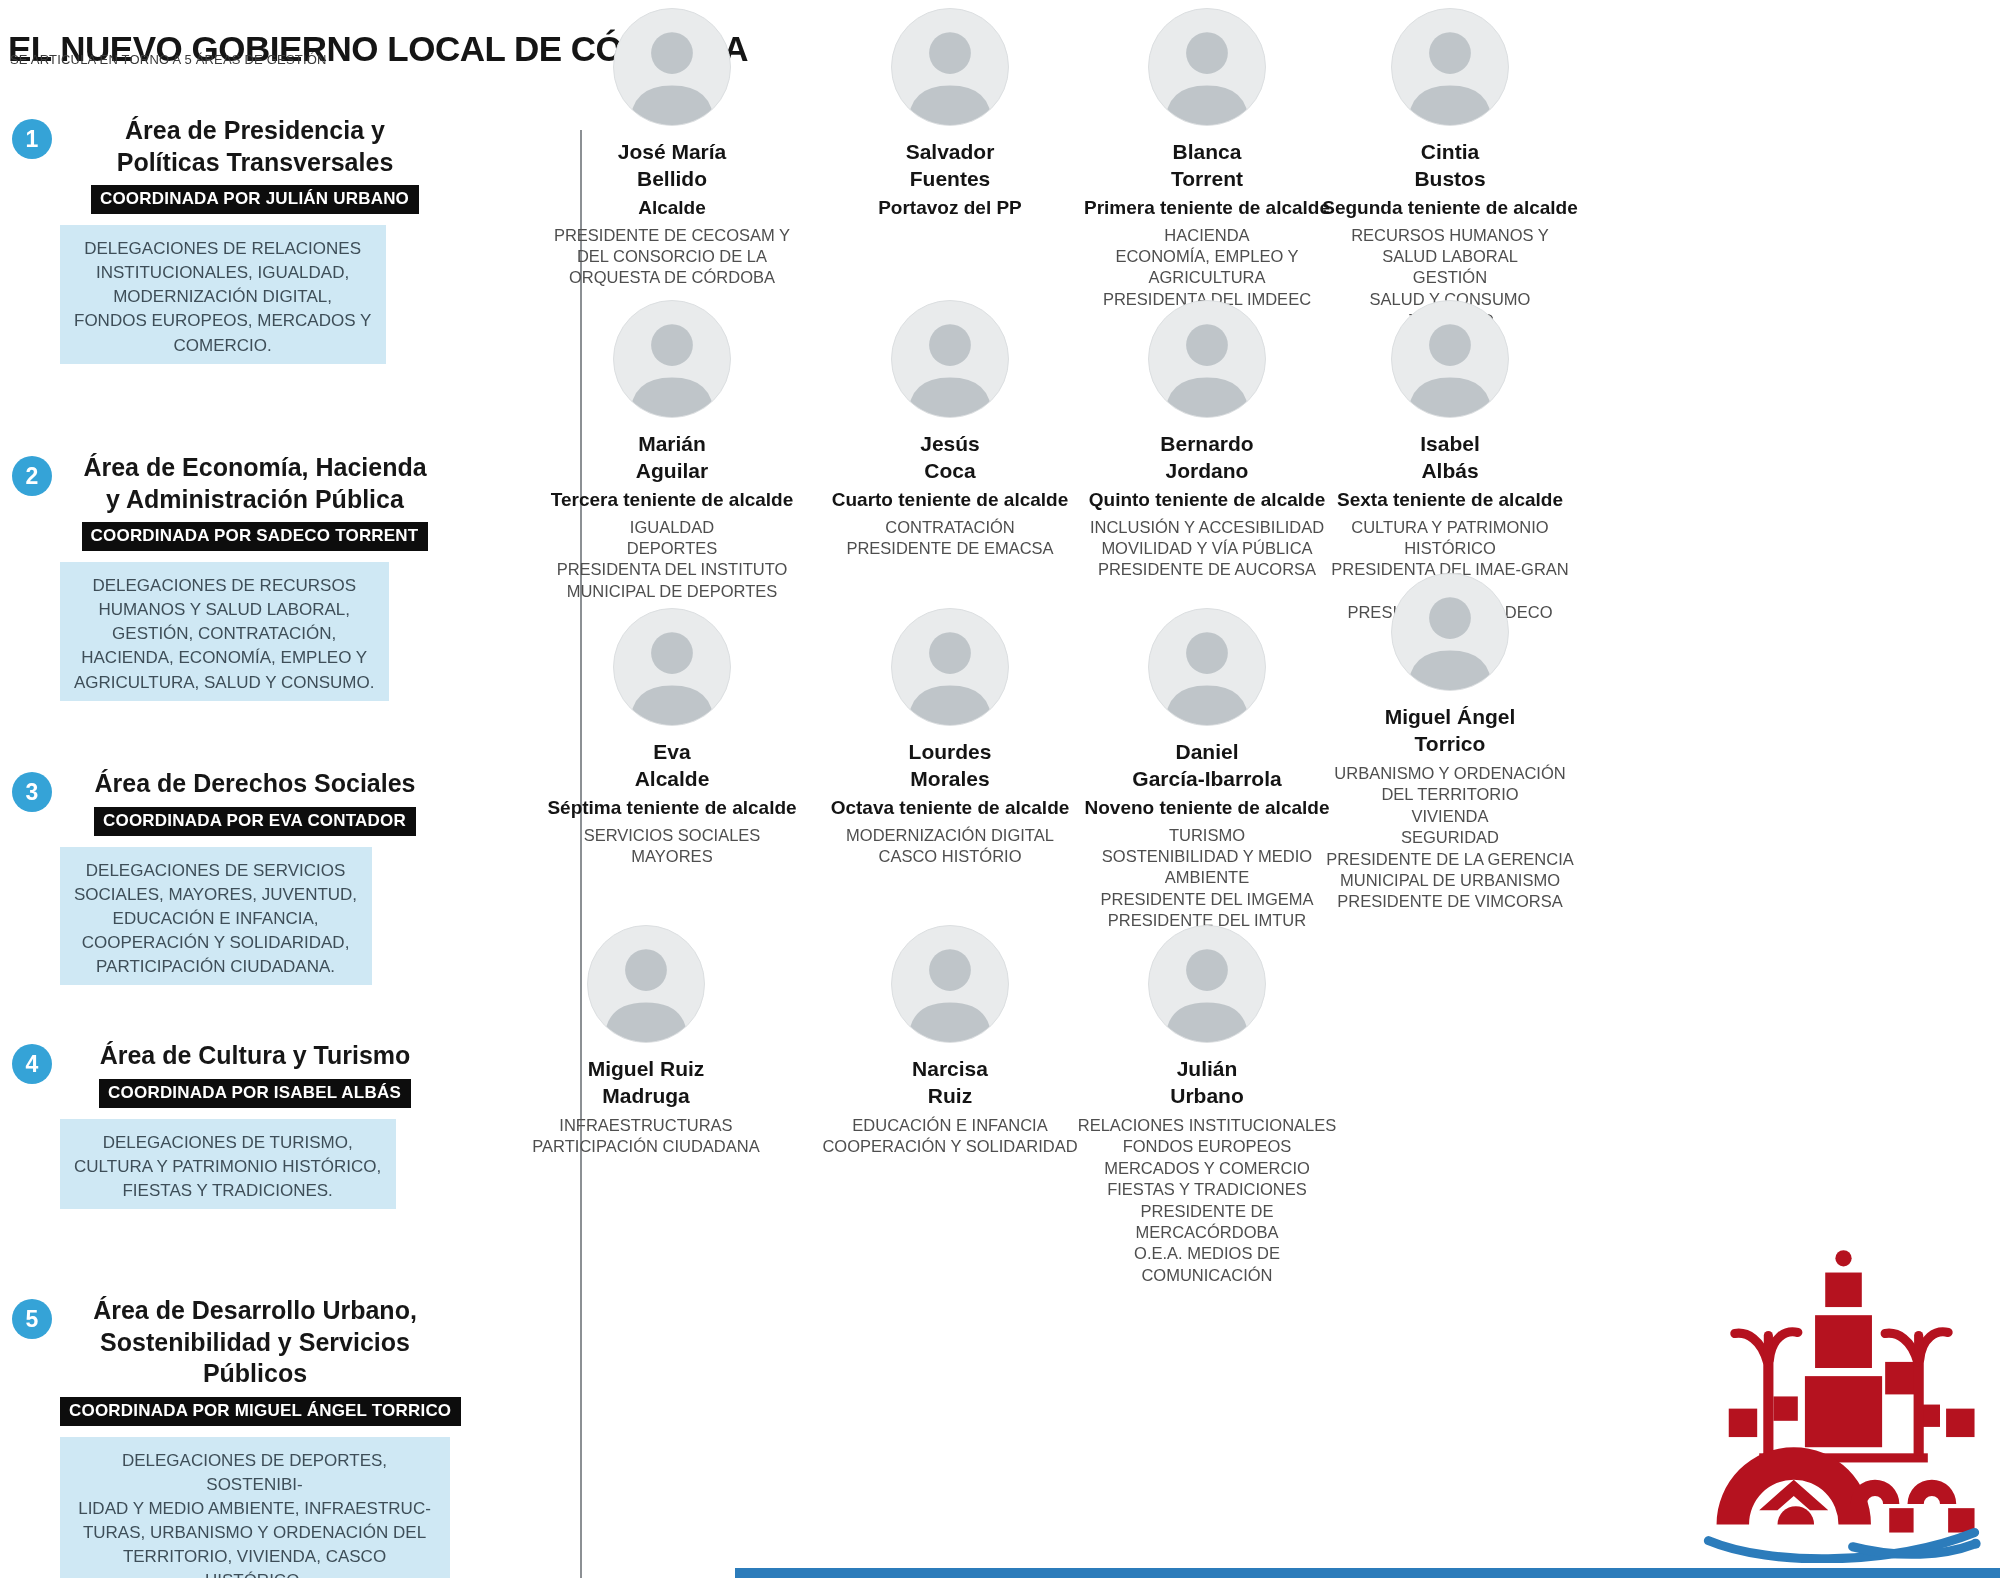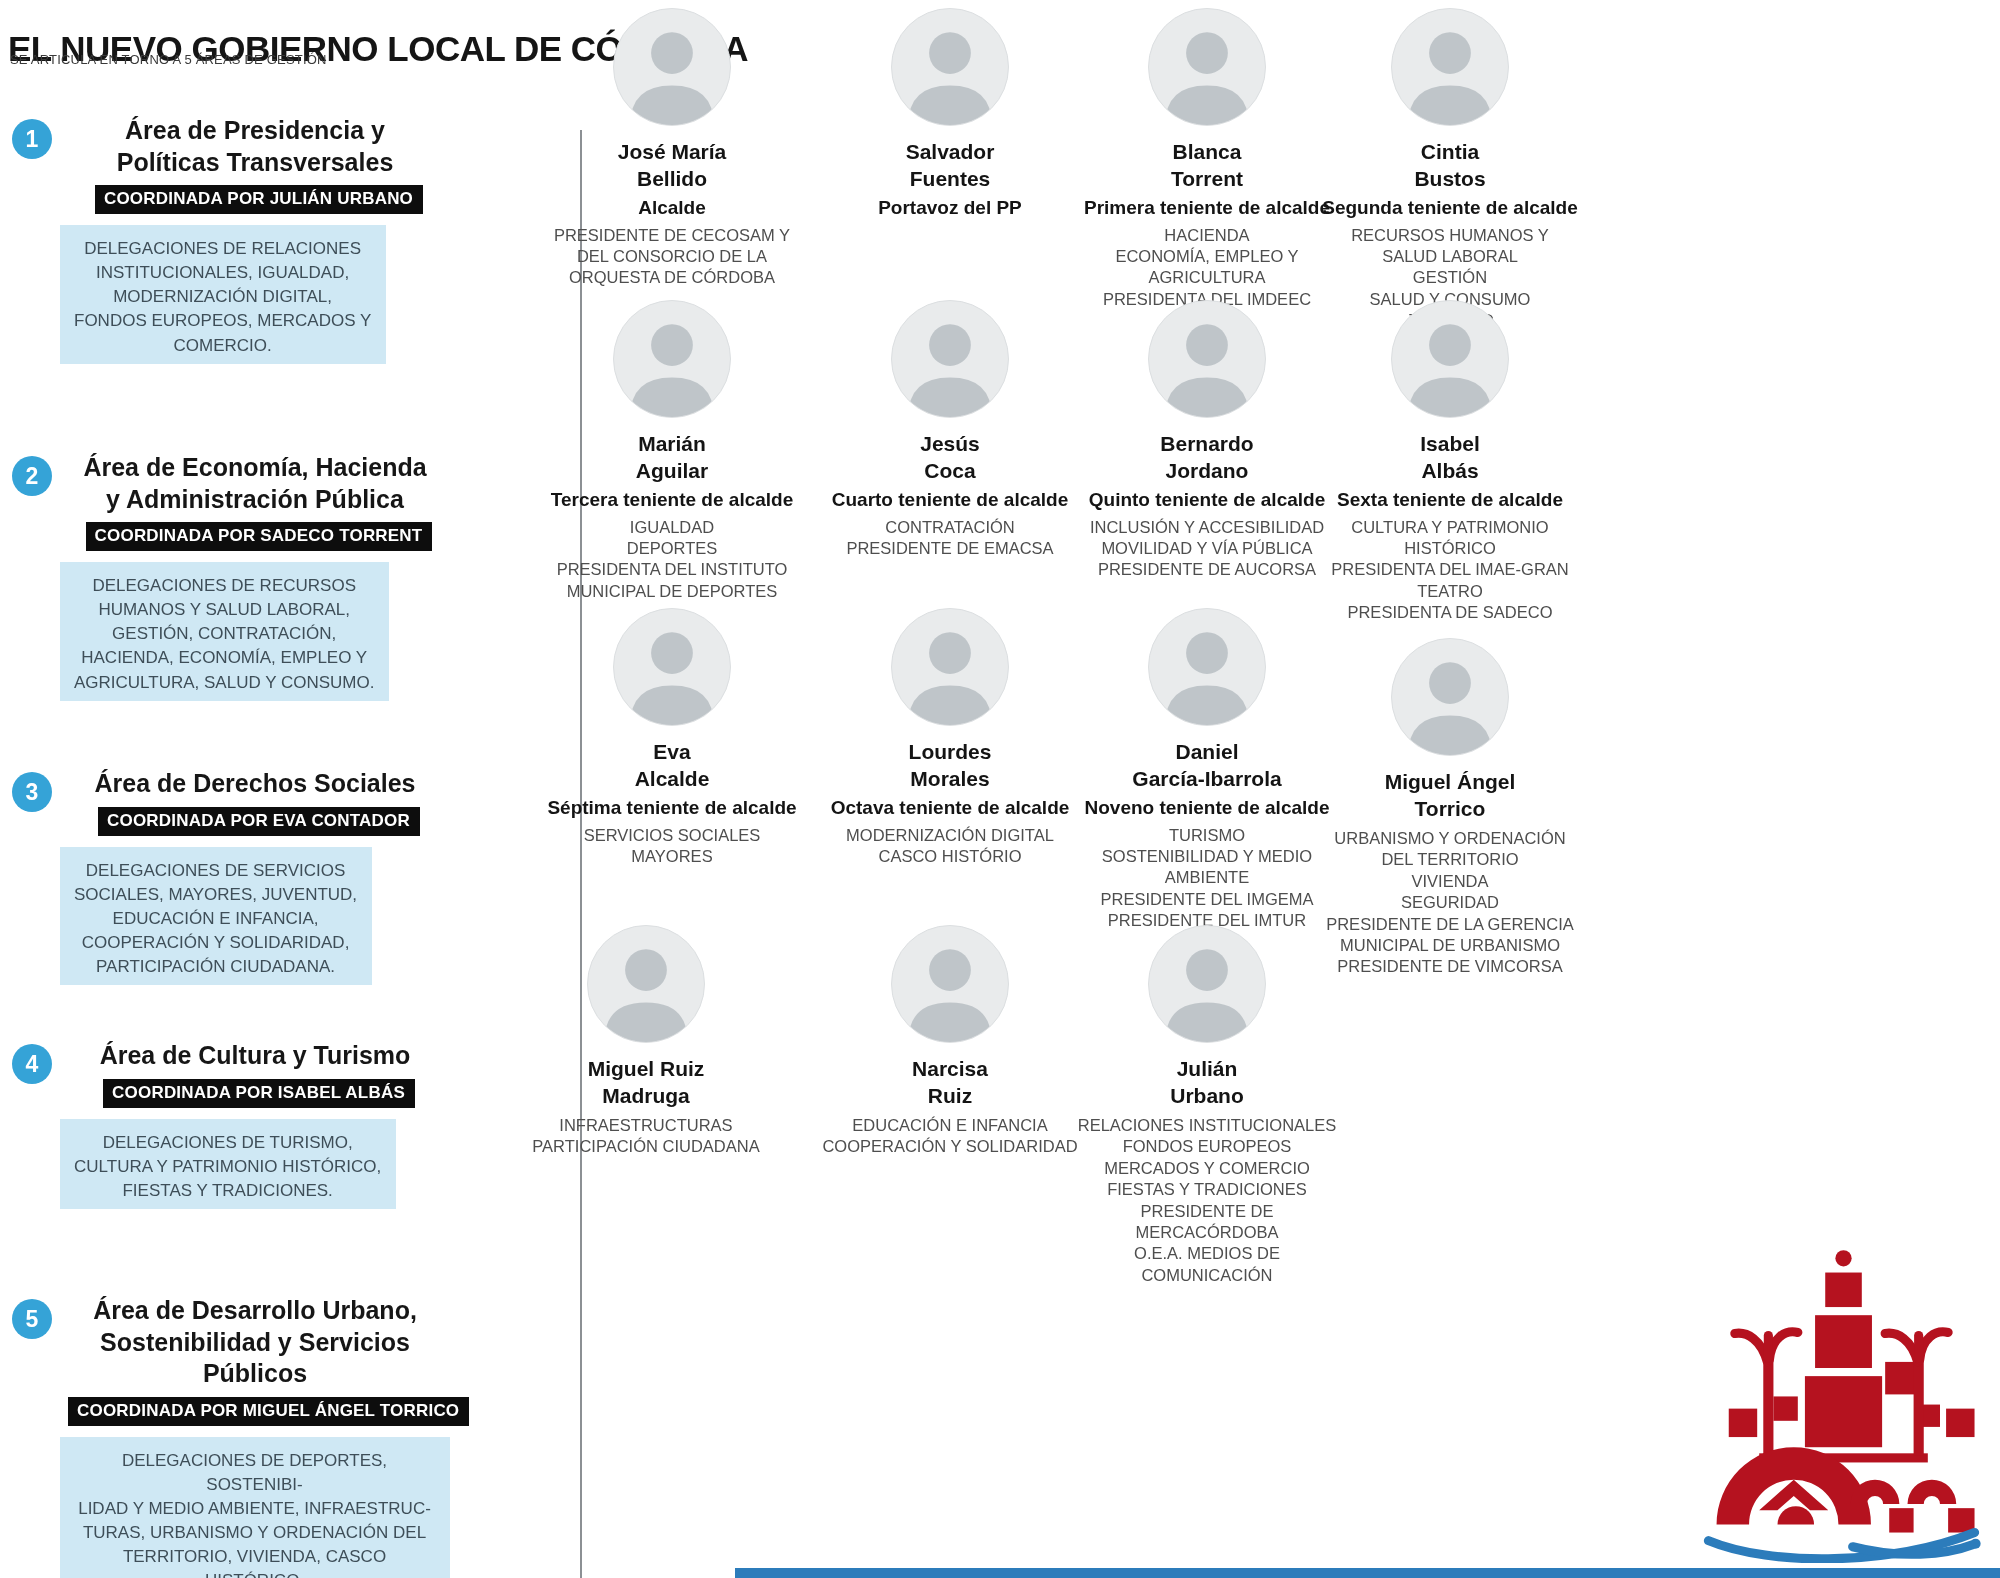--- a/index.html
+++ b/index.html
@@ -27,21 +27,20 @@
   }
   .area-body{margin-left:50px;text-align:center;}
   .area-title{
     margin:0;font-size:25px;font-weight:800;line-height:1.26;color:#161616;
     white-space:pre-line;
   }
   .coord-badge{
     display:inline-block;margin-top:7px;background:#0d0d0d;color:#ffffff;
     font-size:17px;font-weight:700;padding:4px 10px 5px 9px;letter-spacing:0.2px;
     white-space:nowrap;
-    margin-left:8px;
   }
   .deleg{
     margin-top:11px;background:var(--boxblue);color:#3e4e58;
     font-size:17px;line-height:1.42;padding:12px 15px 6px 14px;
     white-space:pre-line;width:-moz-fit-content;width:fit-content;
   }
 
   
   .vdivider{
     position:absolute;left:580px;top:130px;width:2px;height:1448px;background:#8c9094;
@@ -310,21 +309,21 @@
     <div class="pname">Daniel
 García-Ibarrola</div>
     <div class="prole">Noveno teniente de alcalde</div>
     <div class="pdetails">TURISMO
 SOSTENIBILIDAD Y MEDIO
 AMBIENTE
 PRESIDENTE DEL IMGEMA
 PRESIDENTE DEL IMTUR</div>
   </div>
 
-  <div class="cell" style="left:1310px;top:638px">
+  <div class="cell" style="left:1310px;top:573px">
     <div class="photo">
       <svg viewBox="0 0 100 100">
           <circle cx="50" cy="38" r="18" fill="#bfc5c9"></circle>
           <path d="M14 100 Q14 66 50 66 Q86 66 86 100 Z" fill="#bfc5c9"></path>
         </svg>
     </div>
     <div class="pname">Miguel Ángel
 Torrico</div>
     <div class="pdetails">URBANISMO Y ORDENACIÓN
 DEL TERRITORIO

